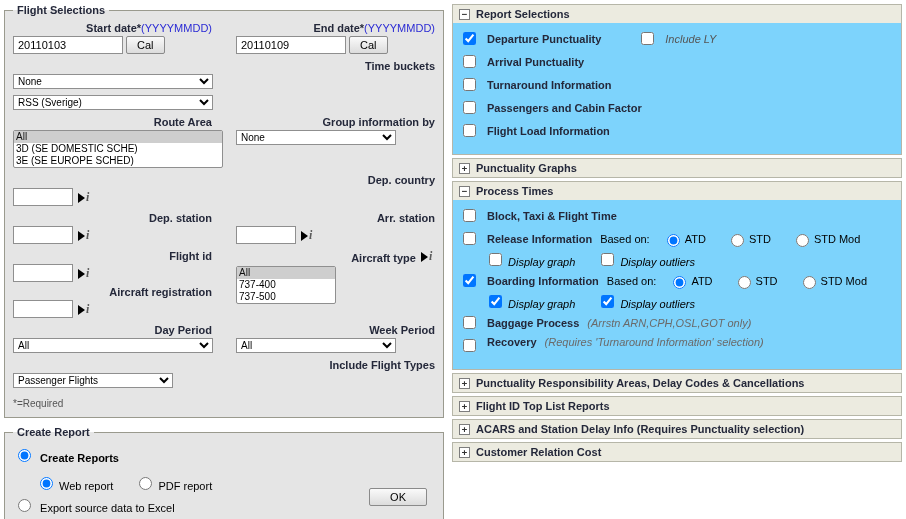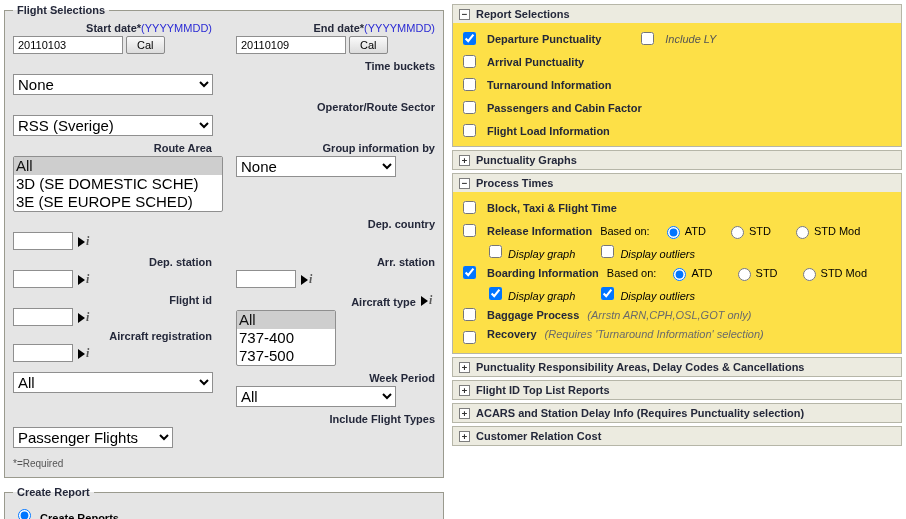--- a/index.html
+++ b/index.html
@@ -44,21 +44,21 @@
     padding: 2px 4px;
     border: 1px solid #8f8f8f;
     background: #fff;
   }
   .date-input { width: 110px; }
   .sm-input { width: 60px; }
 
   select {
     font: inherit;
     font-family: Verdana, Arial, sans-serif;
-    font-size: 15px;
+    font-size: 10px;
     border: 1px solid #8f8f8f;
     background: #fff;
   }
   select.full { width: 200px; }
   select.mid  { width: 160px; }
   select[multiple] { overflow-y: scroll; }
 
   button, .btn {
     font: inherit;
     font-size: 11px;
@@ -110,22 +110,22 @@
   }
   .sec-h {
     display: flex; align-items: center; gap: 6px;
     padding: 3px 6px;
     font-weight: bold;
     color: #24283a;
     cursor: pointer;
     background: #ecebe0;
   }
   .sec-body {
-    padding: 4px 6px 4px 6px;
-    background: #fde047;
+    padding: 4px 6px 12px 6px;
+    background: #7dd3fc;
   }
 
   .expander {
     width: 11px; height: 11px;
     border: 1px solid #7d7d7d;
     display: inline-flex;
     align-items: center; justify-content: center;
     font-size: 9px; line-height: 1;
     font-family: monospace;
     background: #fff;
@@ -181,21 +181,20 @@
       </div>
 
       <div class="fld">
         <label>Time buckets</label>
         <select class="full">
           <option>None</option>
         </select>
       </div>
 
       <div class="fld">
-        <label>Operator/Route Sector</label>
         <select class="full">
           <option>RSS (Sverige)</option>
         </select>
       </div>
 
       <div class="row-2">
         <div class="col fld">
           <label>Route Area</label>
           <select multiple="" size="3" class="full" style="width:210px;">
             <option selected="">All</option>
@@ -250,20 +249,21 @@
           <select multiple="" size="3" style="width:100px;">
             <option selected="">All</option>
             <option>737-400</option>
             <option>737-500</option>
           </select>
         </div>
       </div>
 
       <div class="row-2">
         <div class="col fld">
+          <label>Day Period</label>
           <select class="full">
             <option>All</option>
           </select>
         </div>
         <div class="col fld">
           <label>Week Period</label>
           <select class="mid">
             <option>All</option>
           </select>
         </div>

